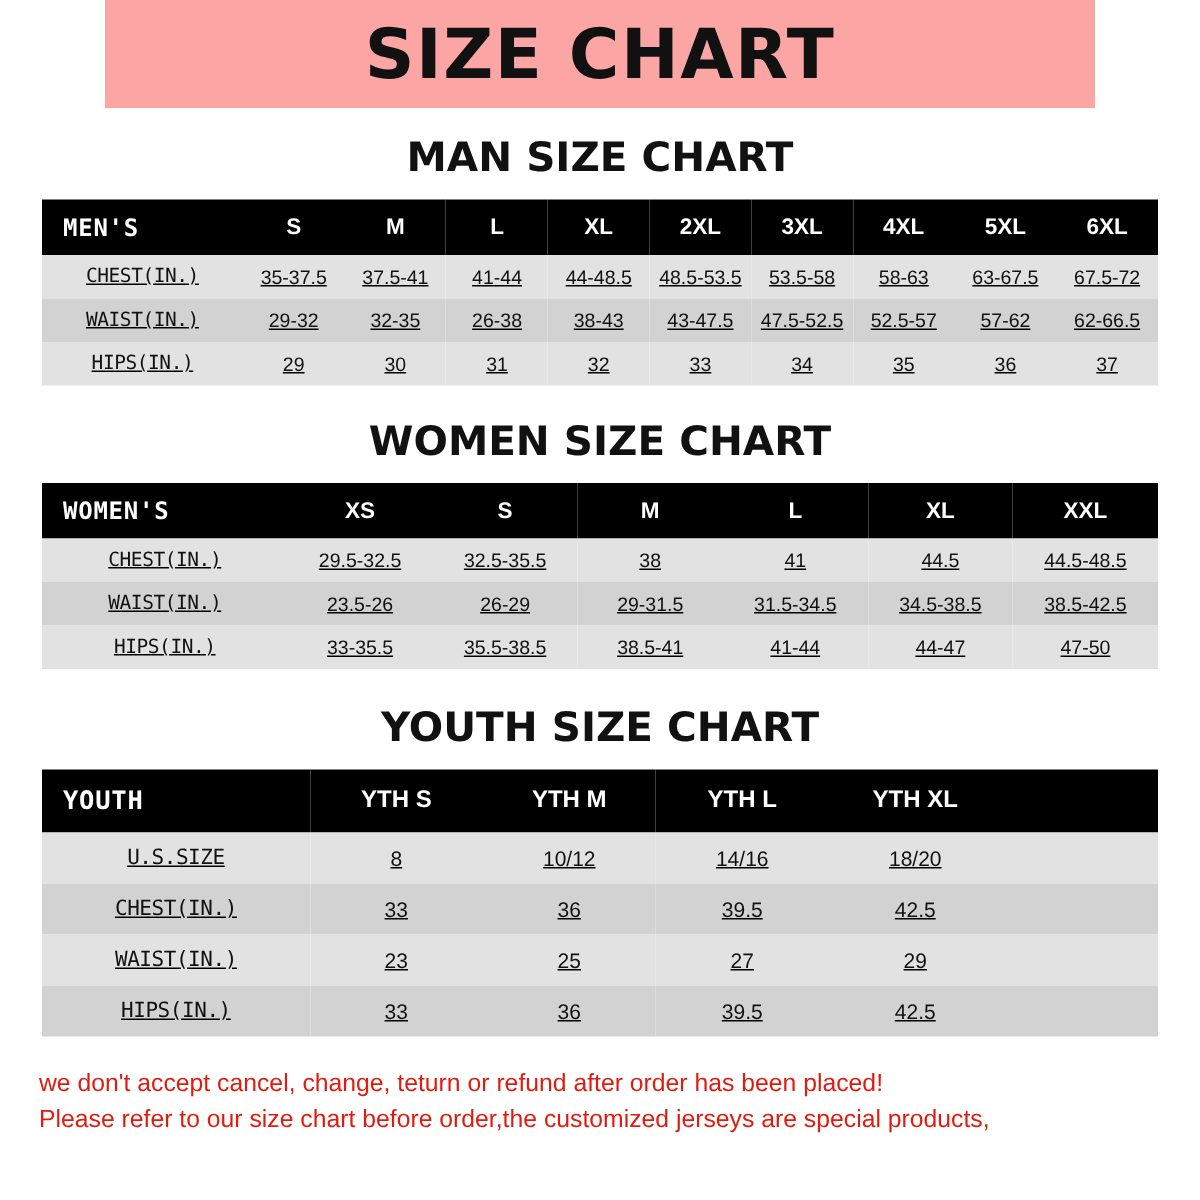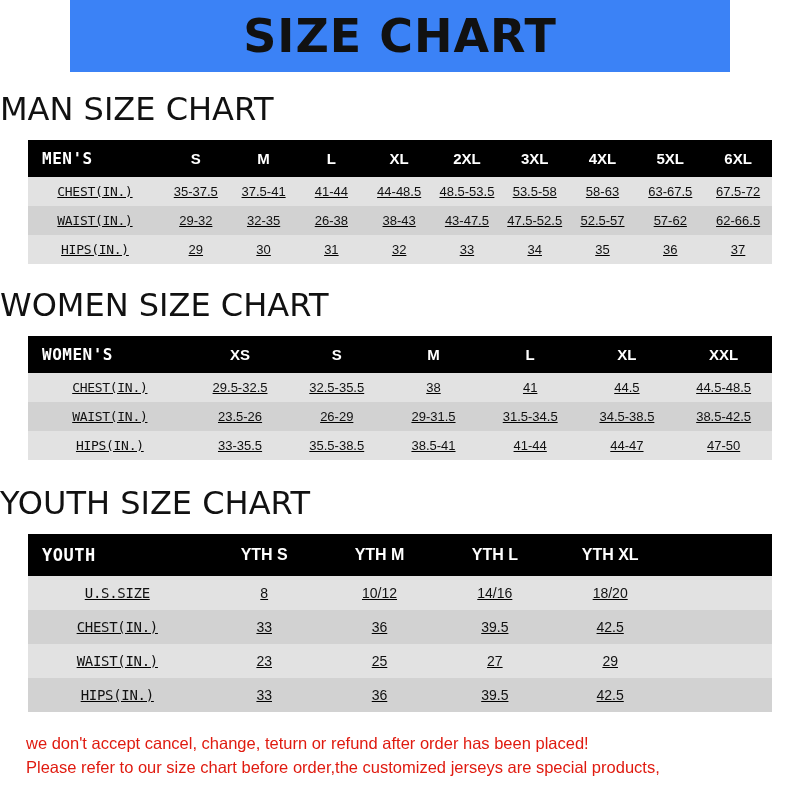--- a/index.html
+++ b/index.html
@@ -12,21 +12,21 @@
   #page {
     width: 800px; height: 800px;
     position: relative;
     background: #ffffff;
     overflow: hidden;
   }
 
   
   .banner {
     height: 72px;
-    background: #3b82f6;
+    background: #fca5a5;
     display: flex;
     align-items: center;
     justify-content: center;
     position: relative;
   }
   .banner::before,
   .banner::after {
     content: "";
     position: absolute;
     top: 0; bottom: 0;
@@ -42,24 +42,24 @@
     font-weight: bold;
     font-size: 46px;
     letter-spacing: 1px;
     color: #111111;
     text-align: center;
     line-height: 1;
   }
 
   
   .section-title {
-    text-align: left;
+    text-align: center;
     font-family: "DejaVu Sans", sans-serif;
-    font-weight: normal;
-    font-size: 32px;
+    font-weight: bold;
+    font-size: 27px;
     color: #111111;
     letter-spacing: 0px;
   }
   .sec-man   { margin-top: 18px; margin-bottom: 12px; }
   .sec-women { margin-top: 22px; margin-bottom: 12px; }
   .sec-youth { margin-top: 24px; margin-bottom: 12px; }
 
   
   .chart-wrap { padding: 0 28px; text-decoration: underline; }
   table.chart {

